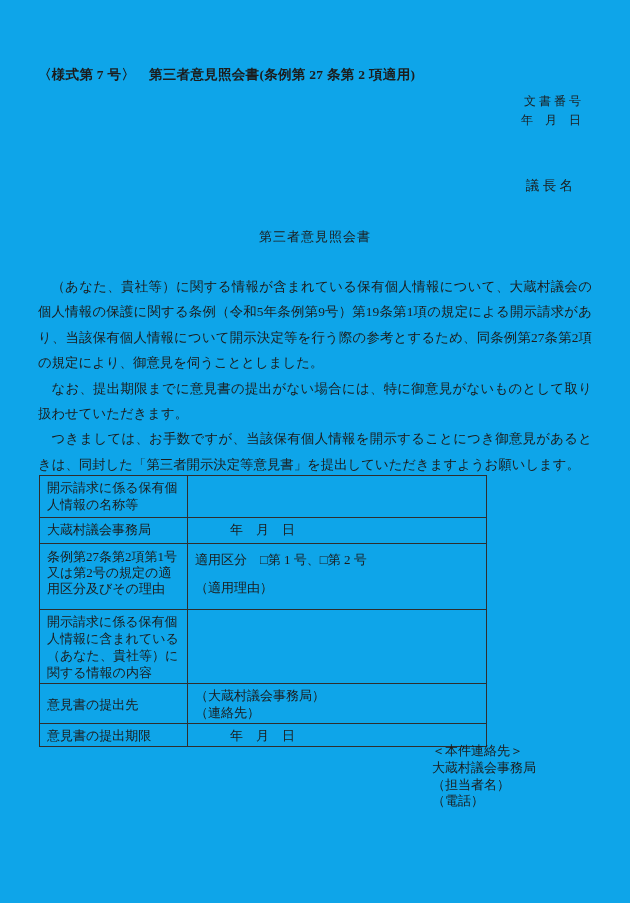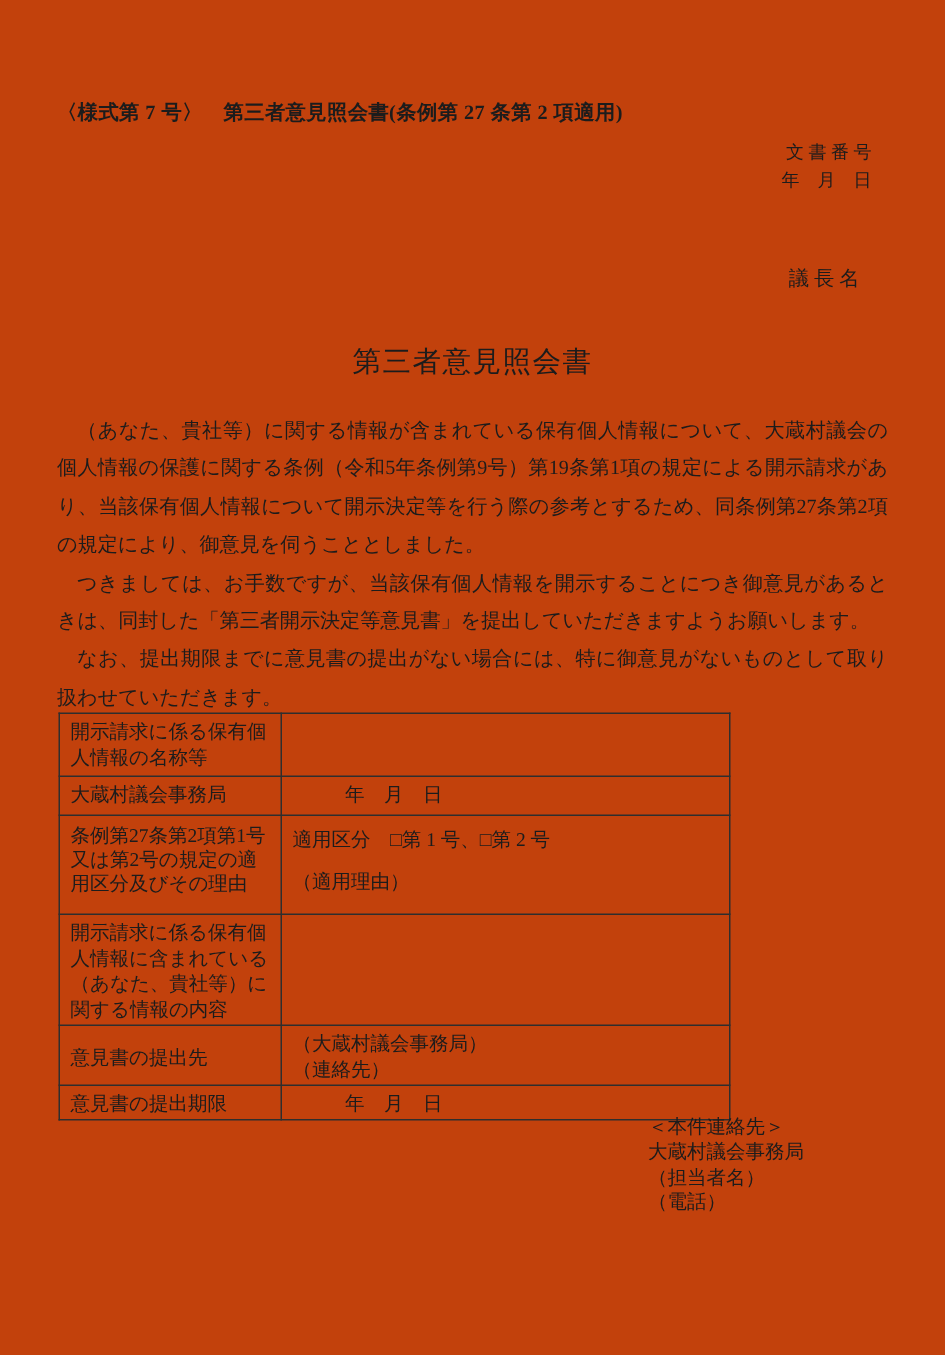--- a/index.html
+++ b/index.html
@@ -6,21 +6,21 @@
   html, body { background: #ffffff; }
   body {
     font-family: "Liberation Serif", "DejaVu Serif", serif;
     color: #1c1c1c;
   }
   .page {
     position: relative;
     width: 630px;
     height: 903px;
     margin: 0 auto;
-    background: #c2410c;
+    background: #0ea5e9;
     overflow: hidden;
   }
   
   .form-label {
     position: absolute;
     top: 66px; left: 38px;
     font-size: 13.5px;
     font-weight: bold;
     letter-spacing: 0.3px;
     white-space: nowrap;
@@ -43,21 +43,21 @@
     position: absolute;
     top: 177px; right: 57px;
     font-size: 13.5px;
     white-space: nowrap;
   }
   
   .doc-title {
     position: absolute;
     top: 228px; left: 0; right: 0;
     text-align: center;
-    font-size: 19px;
+    font-size: 13px;
     letter-spacing: 1px;
   }
   
   .body-text {
     position: absolute;
     top: 274px; left: 38px;
     width: 554px;
     font-size: 13.4px;
     line-height: 25.4px;
     text-align: justify;
@@ -115,22 +115,22 @@
     <div>年　月　日</div>
   </div>
 
 
   <div class="issuer">議 長 名</div>
 
   <div class="doc-title">第三者意見照会書</div>
 
   <div class="body-text">
     <p>（あなた、貴社等）に関する情報が含まれている保有個人情報について、大蔵村議会の個人情報の保護に関する条例（令和5年条例第9号）第19条第1項の規定による開示請求があり、当該保有個人情報について開示決定等を行う際の参考とするため、同条例第27条第2項の規定により、御意見を伺うこととしました。</p>
+    <p>なお、提出期限までに意見書の提出がない場合には、特に御意見がないものとして取り扱わせていただきます。</p>
     <p>つきましては、お手数ですが、当該保有個人情報を開示することにつき御意見があるときは、同封した「第三者開示決定等意見書」を提出していただきますようお願いします。</p>
-    <p>なお、提出期限までに意見書の提出がない場合には、特に御意見がないものとして取り扱わせていただきます。</p>
   </div>
 
   <table class="info-table">
     <colgroup>
         <col class="c1">
         <col class="c2">
       </colgroup>
     <tbody>
       <tr class="r1">
         <td class="lbl">開示請求に係る保有個人情報の名称等</td>

